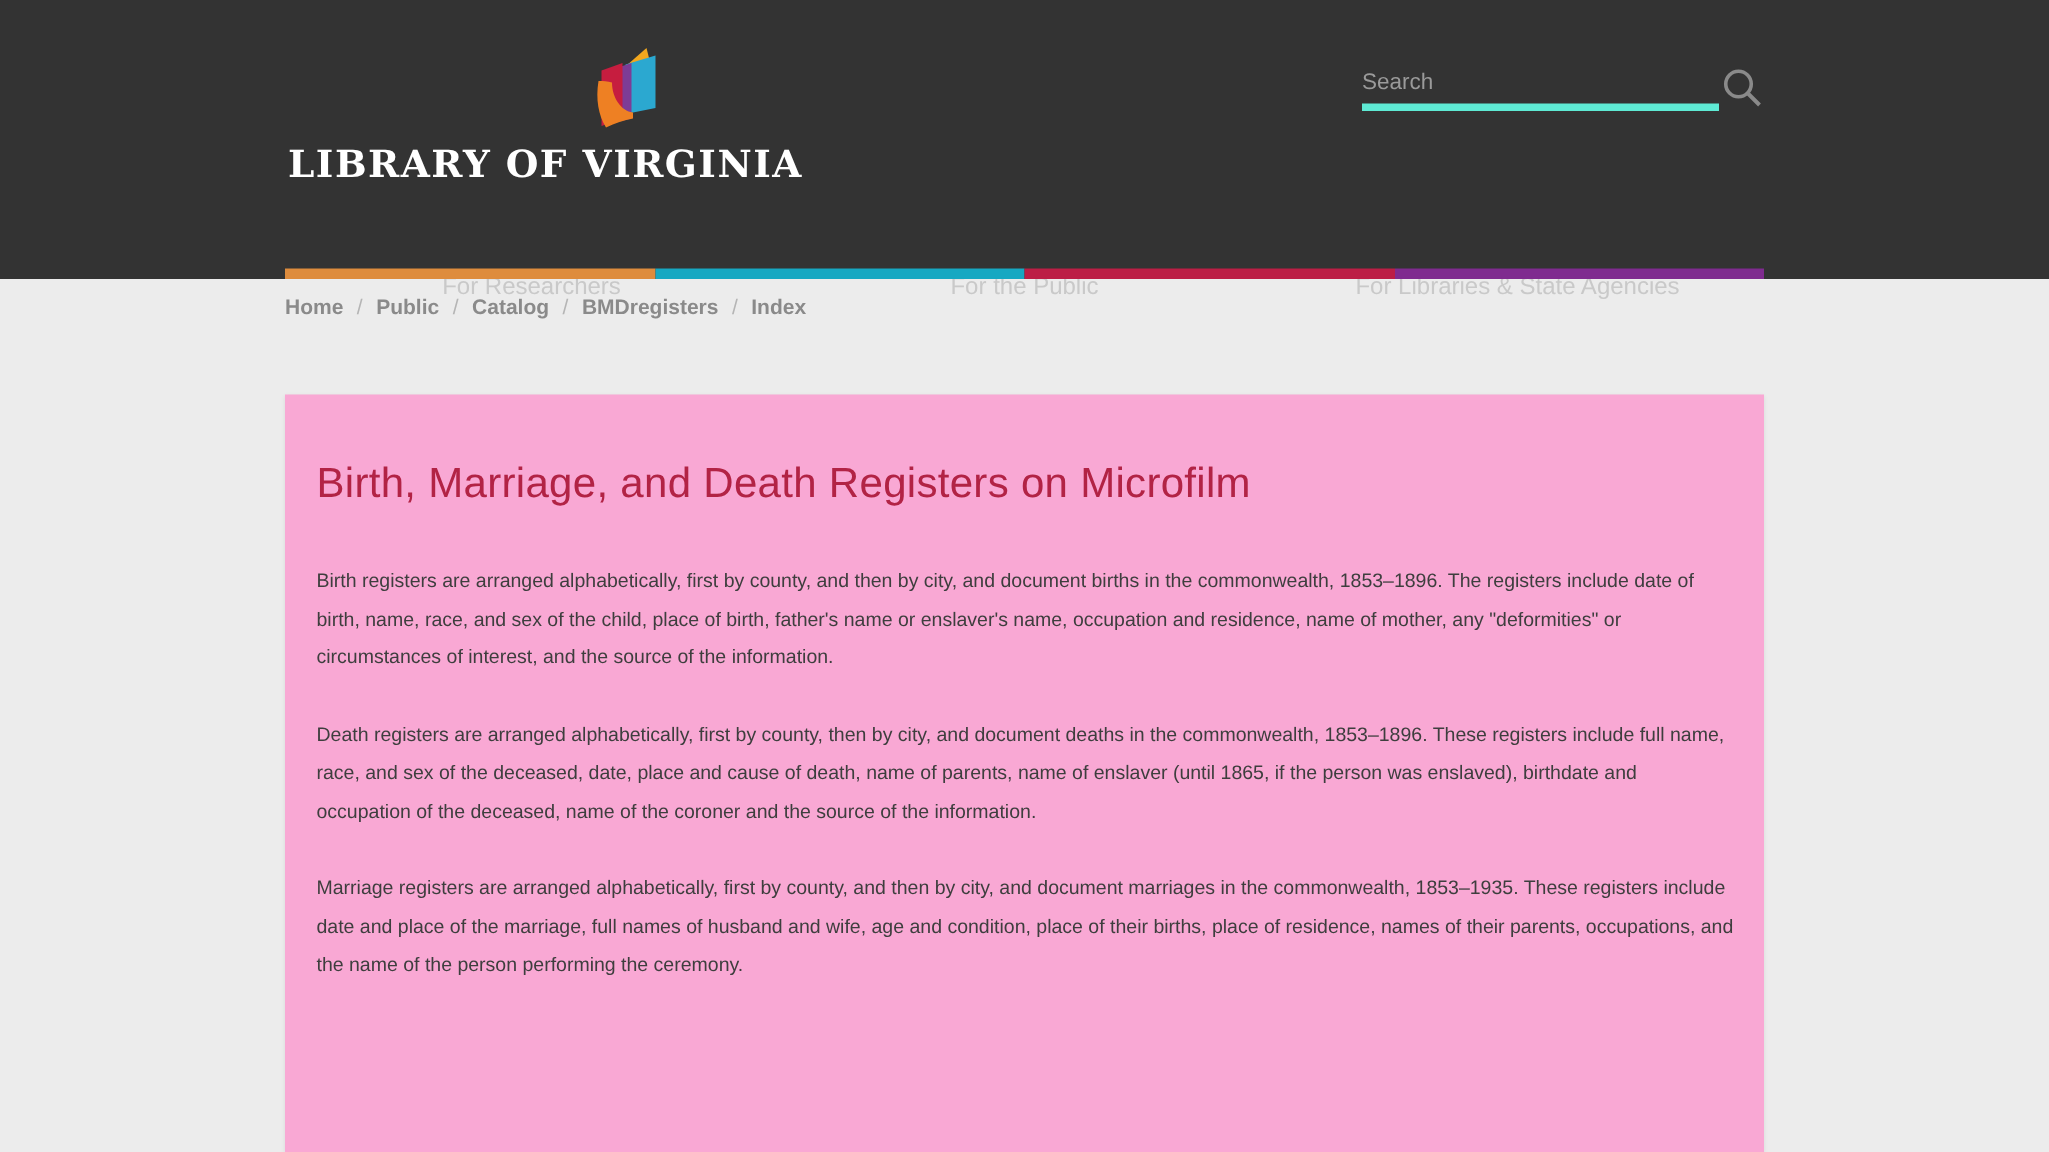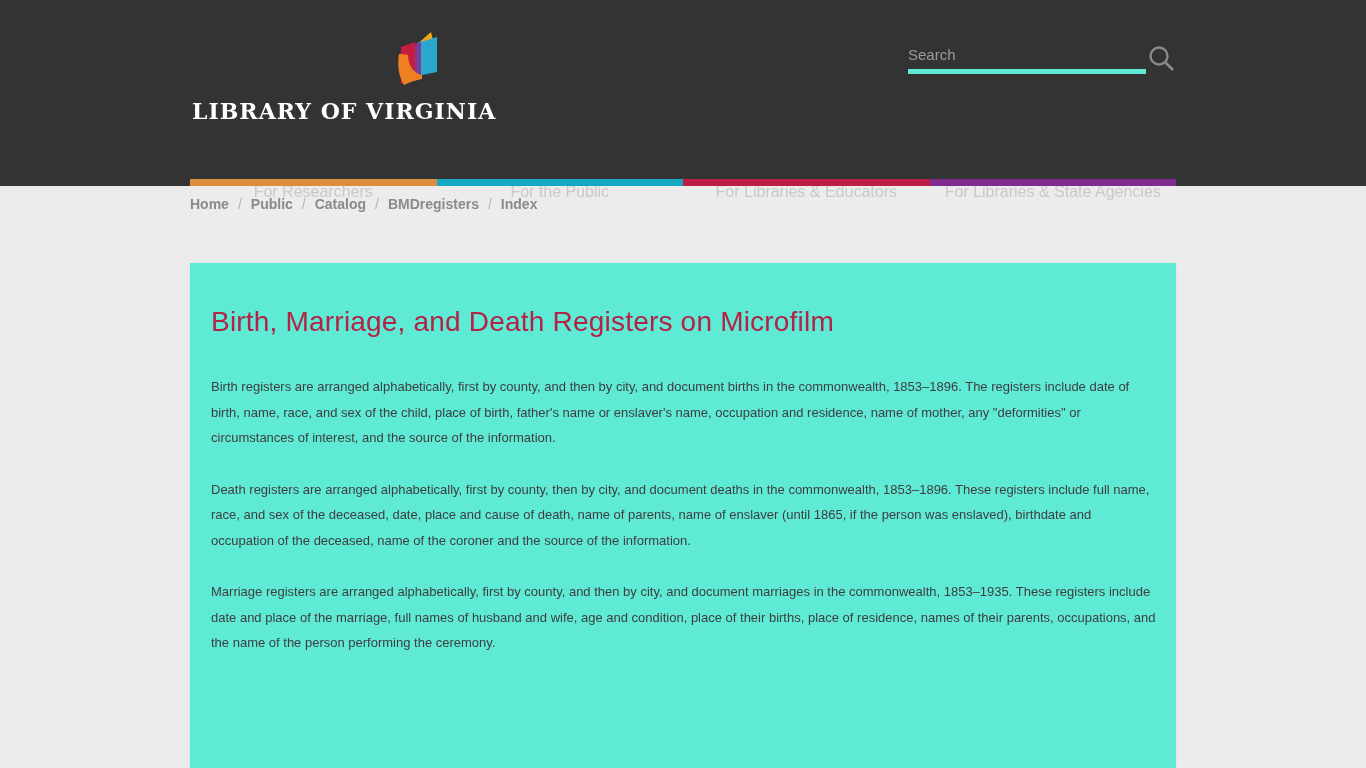--- a/index.html
+++ b/index.html
@@ -17,21 +17,21 @@
     background: #333333;
   }
   .logo {
     position: absolute; left: 192px; top: 28px; width: 320px; height: 96px;
     cursor: pointer;
   }
   .logo-icon { position: absolute; left: 204px; top: 2px; width: 60px; height: 62px; }
   .logo-text {
     position: absolute; left: 0; bottom: 0;
     font-family: "DejaVu Serif", serif;
-    font-weight: bold; color: #FFFFFF; font-size: 22px;
+    font-weight: bold; color: #FFFFFF; font-size: 25px;
     letter-spacing: 1px; white-space: nowrap;
   }
 
   .search-area { position: absolute; left: 895px; top: 44px; width: 282px; }
   .search-row { display: flex; align-items: flex-end; margin-left: 13px; }
   .search-input {
     width: 238px; height: 28px;
     background: transparent; border: none; outline: none;
     border-bottom: 5px solid #5eead4;
     color: #cccccc; font-size: 15px; font-family: "Liberation Sans", sans-serif;
@@ -78,21 +78,21 @@
     position: absolute; left: 190px; top: 196px;
     font-size: 14px; color: #8a8a8a; font-weight: bold;
     display: flex; align-items: flex-start;
   }
   .breadcrumb a { color: #8a8a8a; text-decoration: none; cursor: pointer; }
   .breadcrumb .sep { color: #b5b5b5; font-weight: normal; margin: 0 9px; }
 
   
   .card {
     position: absolute; left: 190px; top: 263px; width: 986px; height: 505px;
-    background: #5eead4;
+    background: #f9a8d4;
     box-shadow: 0 1px 3px rgba(0,0,0,0.08);
     padding: 0 20px 0 21px;
     overflow: hidden;
   }
   .title {
     margin: 43px 0 36px 0;
     font-size: 28px; font-weight: 400; color: #B22345;
     letter-spacing: 0.2px;
   }
   .card p {
@@ -126,21 +126,20 @@
             <circle cx="13" cy="12" r="8.5" fill="none" stroke="#8a8a8a" stroke-width="2.4"></circle>
             <line x1="19.5" y1="18.5" x2="27" y2="26" stroke="#8a8a8a" stroke-width="2.6"></line>
           </svg>
         </button>
       </div>
     </div>
 
     <nav class="nav">
       <div class="nav-item">For Researchers</div>
       <div class="nav-item">For the Public</div>
-      <div class="nav-item">For Libraries &amp; Educators</div>
       <div class="nav-item">For Libraries &amp; State Agencies</div>
     </nav>
 
     <div class="nav-bars">
       <div class="bar" style="background: rgb(222, 140, 61);"></div>
       <div class="bar" style="background: rgb(22, 168, 194);"></div>
       <div class="bar" style="background: rgb(188, 30, 69);"></div>
       <div class="bar" style="background: rgb(127, 43, 143);"></div>
     </div>
   </header>

